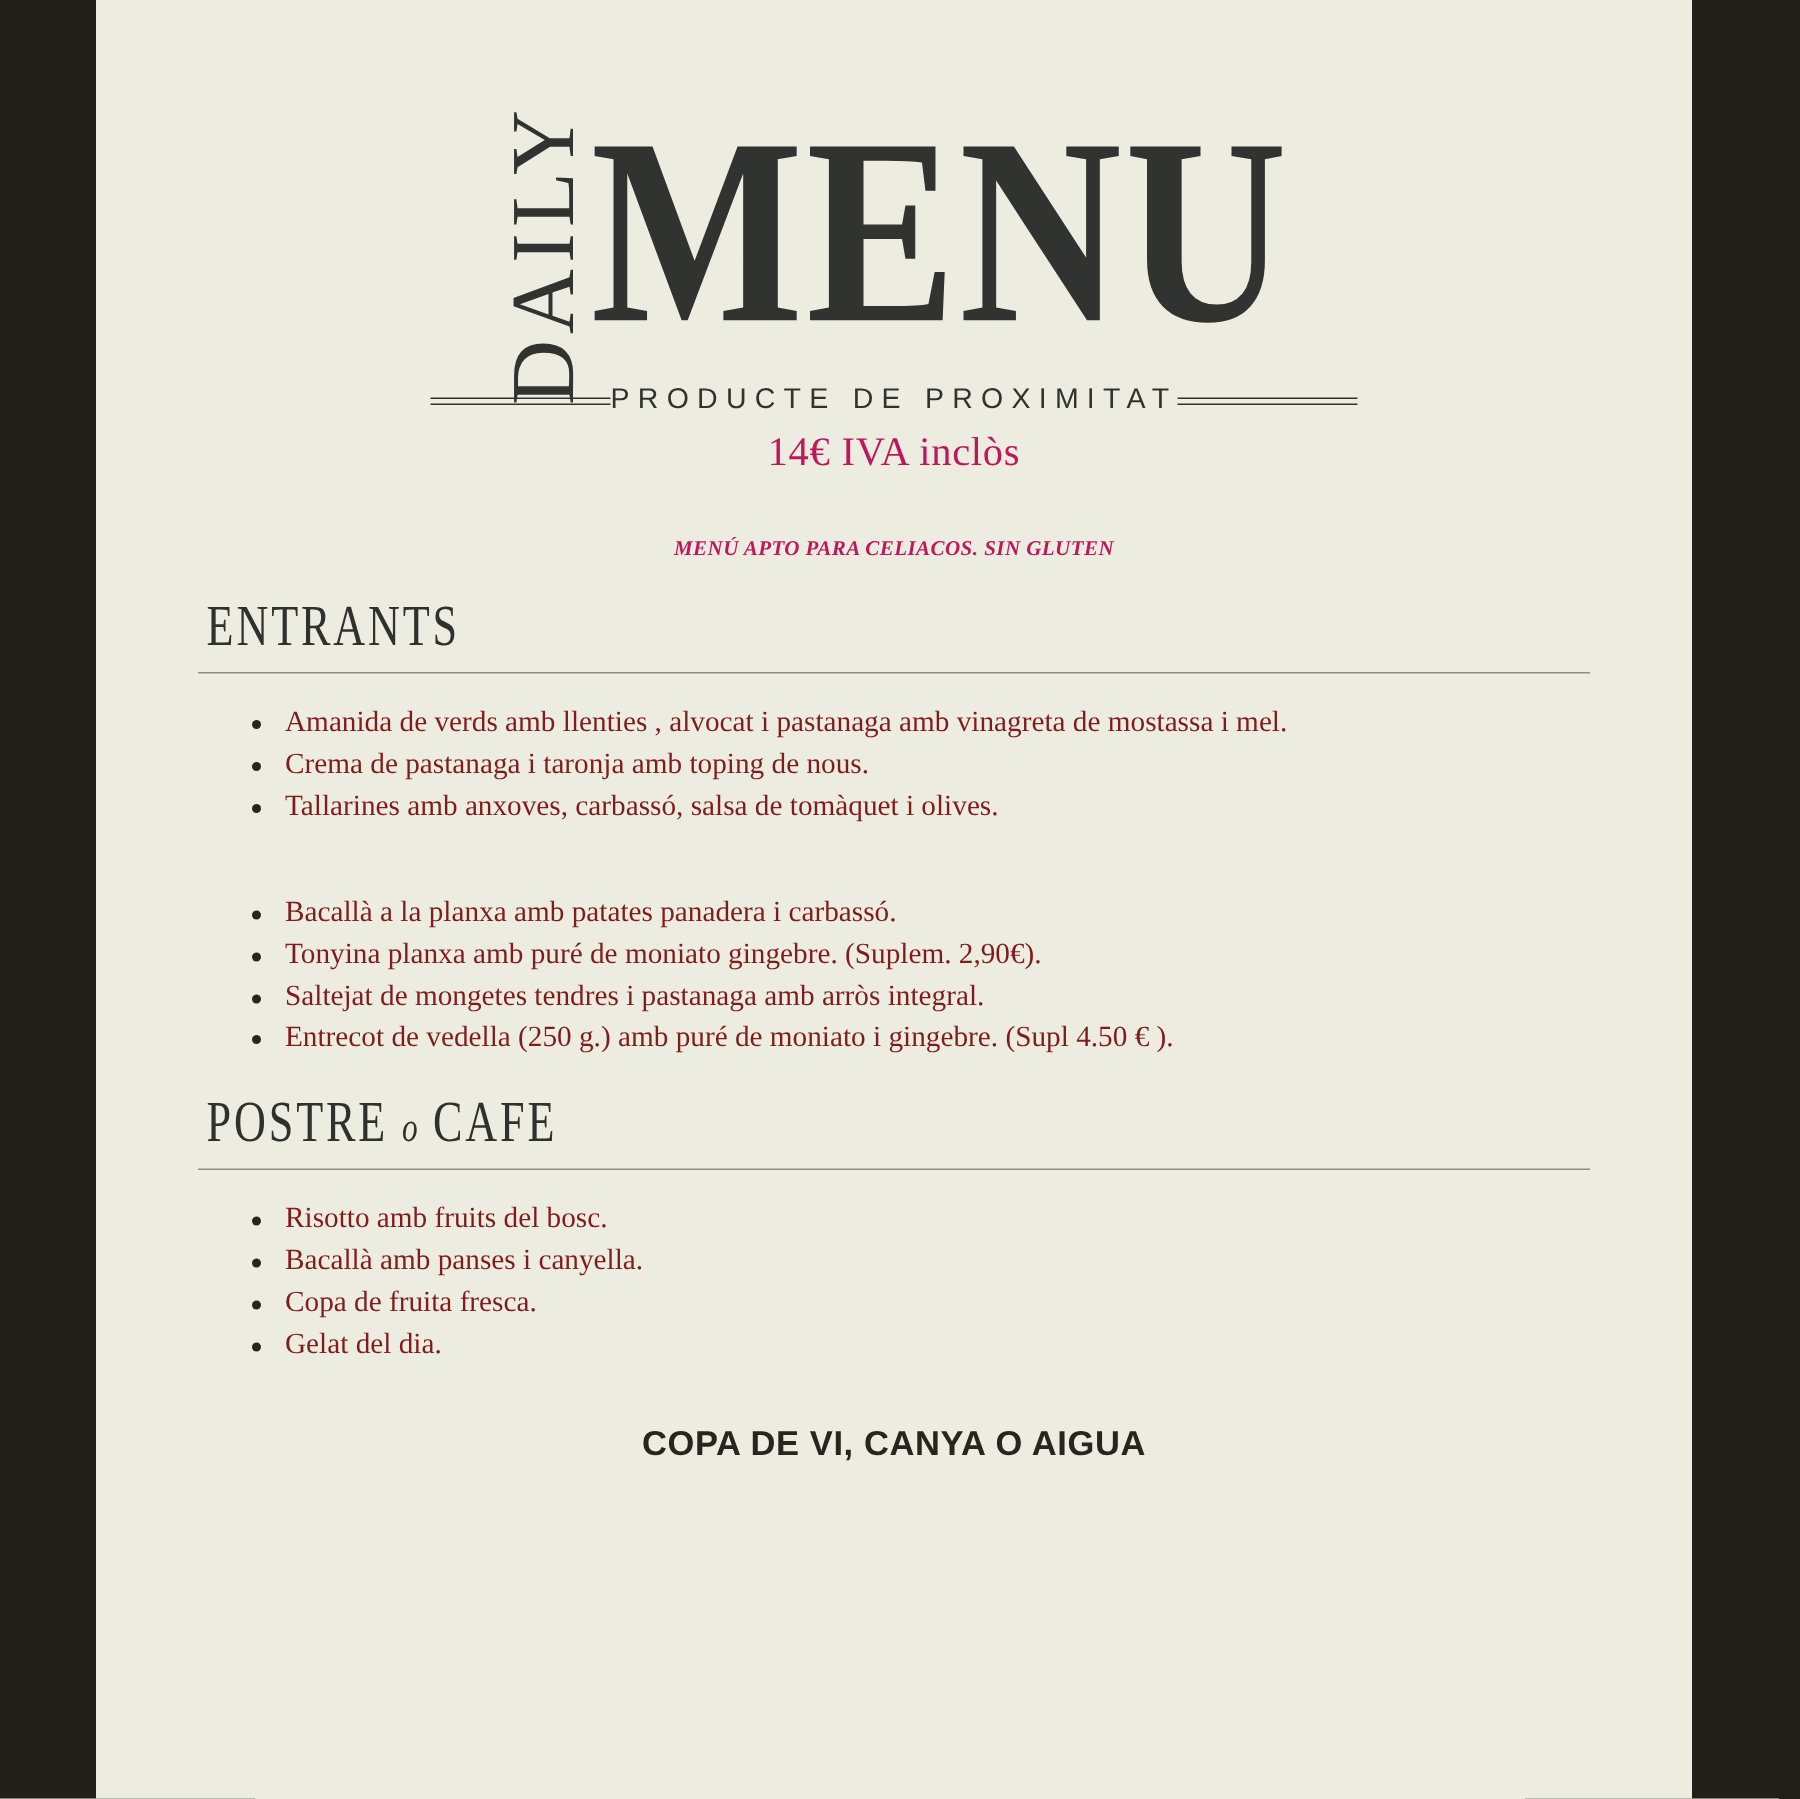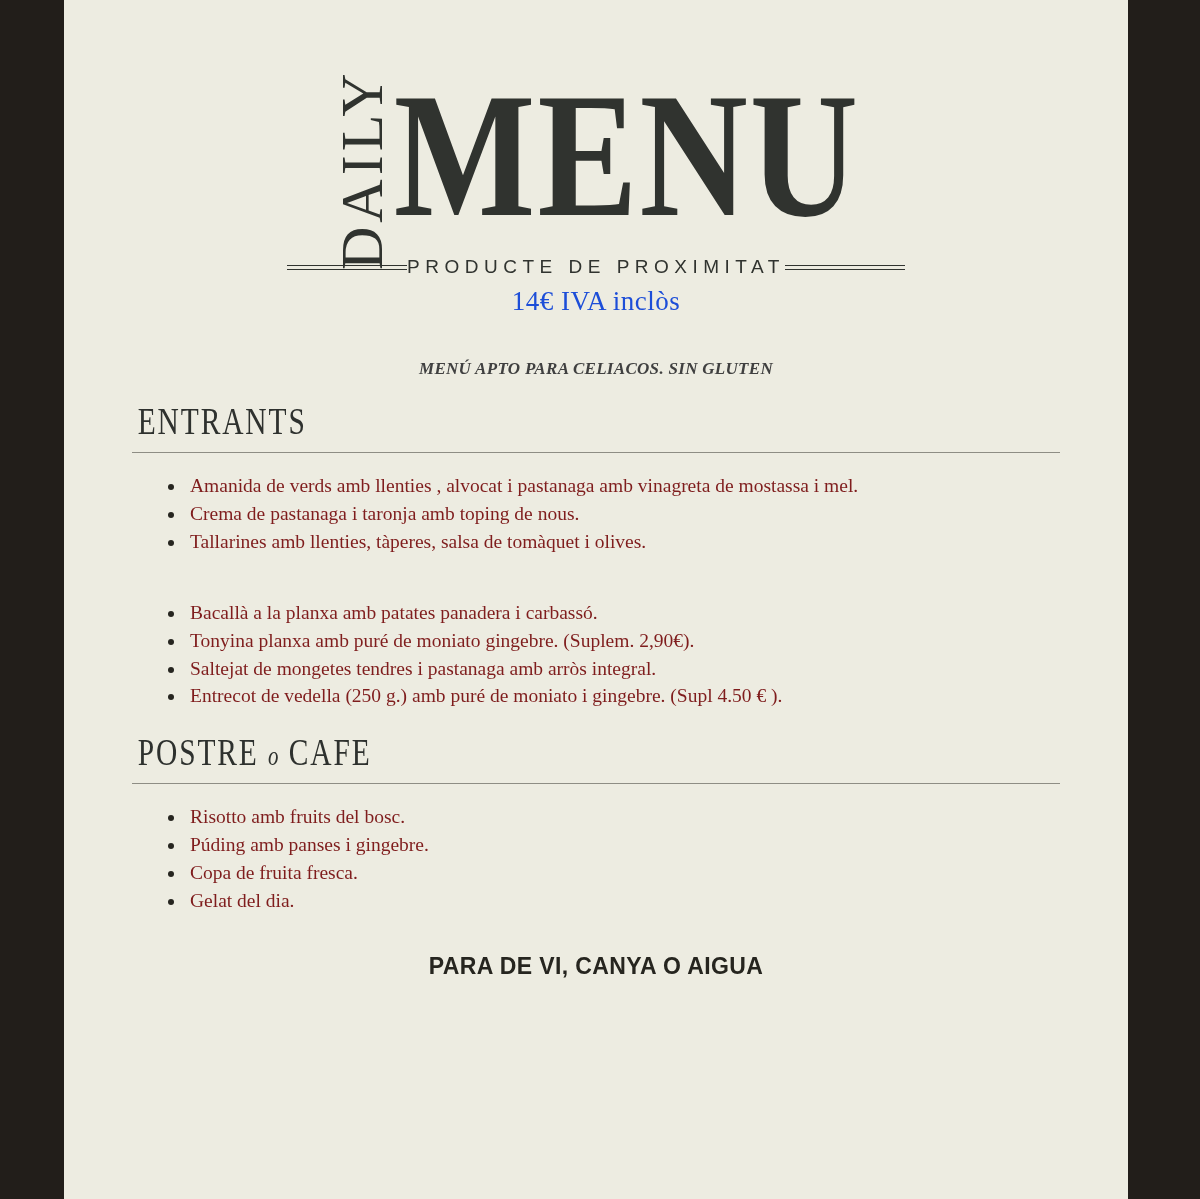--- a/index.html
+++ b/index.html
@@ -89,32 +89,32 @@
     font-family: "Liberation Sans", sans-serif;
     font-size: 19px;
     letter-spacing: 5.5px;
     color: #30332f;
     white-space: nowrap;
   }
   .price {
     margin-top: 8px;
     font-family: "Liberation Serif", serif;
     font-size: 27px;
-    color: #1d4ed8;
+    color: #be185d;
     letter-spacing: 0.5px;
   }
   .gluten {
     margin-top: 42px;
     text-align: center;
     font-family: "Liberation Serif", serif;
     font-style: italic;
     font-weight: 700;
-    font-size: 17px;
+    font-size: 14px;
     letter-spacing: 0.3px;
-    color: #404040;
+    color: #be185d;
   }
 
   
   .section {
     margin-top: 30px;
   }
   .section.main-course { margin-top: 44px; }
   .section.dessert { margin-top: 30px; }
 
   .section-head {
@@ -210,42 +210,42 @@
     <div class="gluten">MENÚ  APTO PARA CELIACOS. SIN GLUTEN</div>
 
     <div class="section starters">
       <div class="section-head">
         <div class="section-title">ENTRANTS</div>
         <div class="section-rule"></div>
       </div>
       <ul class="items">
         <li class="bulleted">Amanida de verds amb  llenties , alvocat i pastanaga amb vinagreta de mostassa i mel.</li>
         <li class="bulleted">Crema de pastanaga i taronja amb toping de nous.</li>
-        <li class="bulleted">Tallarines amb llenties, tàperes, salsa de tomàquet i olives.</li>
+        <li class="bulleted">Tallarines amb anxoves, carbassó, salsa de tomàquet i olives.</li>
       </ul>
     </div>
 
     <div class="section main-course">
       <ul class="items">
         <li class="bulleted">Bacallà a la planxa amb patates panadera i carbassó.</li>
         <li class="bulleted">Tonyina planxa amb puré de moniato gingebre. (Suplem. 2,90€).</li>
         <li class="bulleted">Saltejat de mongetes tendres i pastanaga amb arròs integral.</li>
         <li class="bulleted">Entrecot de vedella (250 g.) amb puré de moniato i gingebre.  (Supl 4.50 € ).</li>
       </ul>
     </div>
 
     <div class="section dessert">
       <div class="section-head">
         <div class="section-title"><span>POSTRE</span> <span class="thin">o</span> <span>CAFE</span></div>
         <div class="section-rule"></div>
       </div>
       <ul class="items">
         <li class="bulleted">Risotto amb fruits del bosc.</li>
-        <li class="bulleted">Púding amb panses i gingebre.</li>
+        <li class="bulleted">Bacallà amb panses i canyella.</li>
         <li class="bulleted">Copa de fruita fresca.</li>
         <li class="bulleted">Gelat del dia.</li>
       </ul>
     </div>
 
-    <div class="footer-line">PARA DE VI, CANYA O AIGUA</div>
+    <div class="footer-line">COPA DE VI, CANYA O AIGUA</div>
 
   </div>
 </div>
 
 </body></html>

